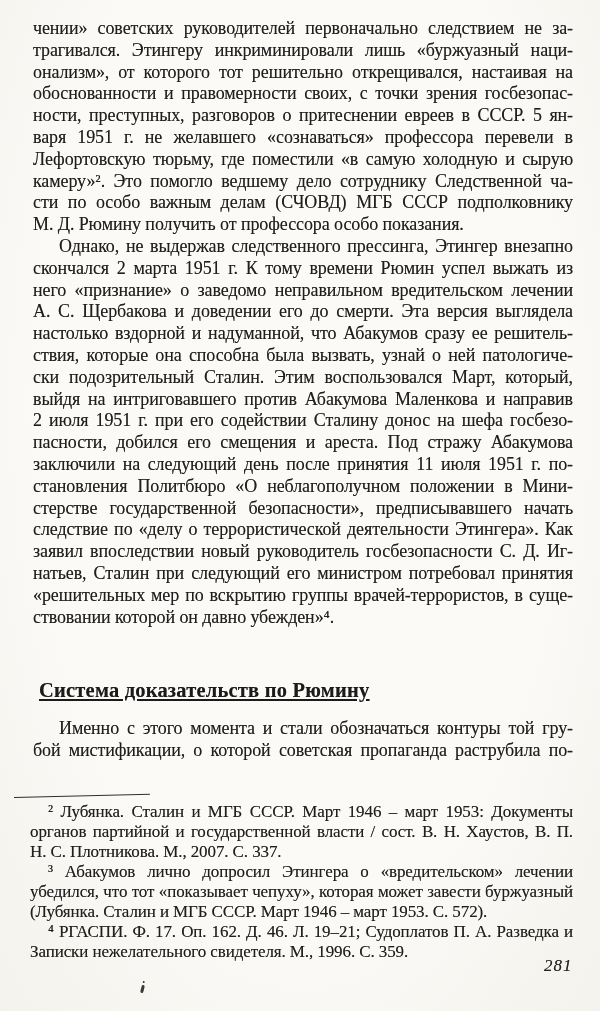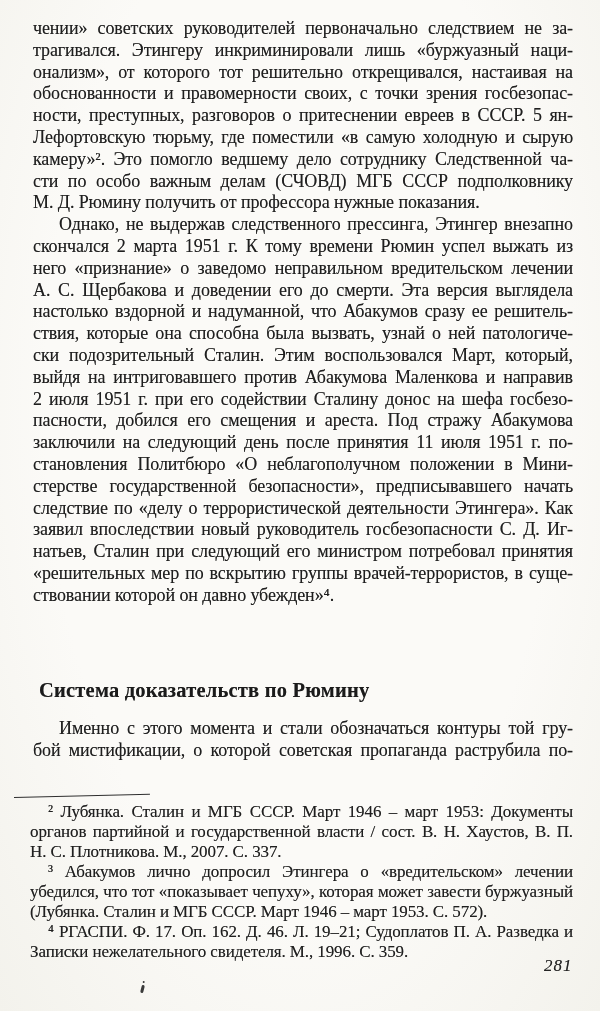--- a/index.html
+++ b/index.html
@@ -36,20 +36,21 @@
 
   .section-heading {
     position: absolute;
     left: 39px;
     top: 679px;
     margin: 0;
     font-size: 20.5px;
     font-weight: 700;
     letter-spacing: 0.2px;
     color: #1b1b1b;
+    text-decoration: underline;
   }
 
   .fn-rule {
     position: absolute;
     left: 14px;
     top: 797px;
     width: 136px;
     height: 0;
     border-top: 1.8px solid #2e2e2e;
     transform: rotate(-1.4deg);
@@ -103,24 +104,25 @@
 <body>
 
 <div class="page">
 
   <div class="block" style="top:18px;">
     <div class="line">чении» советских руководителей первоначально следствием не за-</div>
     <div class="line">трагивался. Этингеру инкриминировали лишь «буржуазный наци-</div>
     <div class="line">онализм», от которого тот решительно открещивался, настаивая на</div>
     <div class="line">обоснованности и правомерности своих, с точки зрения госбезопас-</div>
     <div class="line">ности, преступных, разговоров о притеснении евреев в СССР. 5 ян-</div>
+    <div class="line">варя 1951 г. не желавшего «сознаваться» профессора перевели в</div>
     <div class="line">Лефортовскую тюрьму, где поместили «в самую холодную и сырую</div>
     <div class="line">камеру»². Это помогло ведшему дело сотруднику Следственной ча-</div>
     <div class="line">сти по особо важным делам (СЧОВД) МГБ СССР подполковнику</div>
-    <div class="line end">М. Д. Рюмину получить от профессора нужные показания.</div>
+    <div class="line end">М. Д. Рюмину получить от профессора особо показания.</div>
     <div class="line ind">Однако, не выдержав следственного прессинга, Этингер внезапно</div>
     <div class="line">скончался 2 марта 1951 г. К тому времени Рюмин успел выжать из</div>
     <div class="line">него «признание» о заведомо неправильном вредительском лечении</div>
     <div class="line">А. С. Щербакова и доведении его до смерти. Эта версия выглядела</div>
     <div class="line">настолько вздорной и надуманной, что Абакумов сразу ее решитель-</div>
     <div class="line">ствия, которые она способна была вызвать, узнай о ней патологиче-</div>
     <div class="line">ски подозрительный Сталин. Этим воспользовался Март, который,</div>
     <div class="line">выйдя на интриговавшего против Абакумова Маленкова и направив</div>
     <div class="line">2 июля 1951 г. при его содействии Сталину донос на шефа госбезо-</div>
     <div class="line">пасности, добился его смещения и ареста. Под стражу Абакумова</div>

